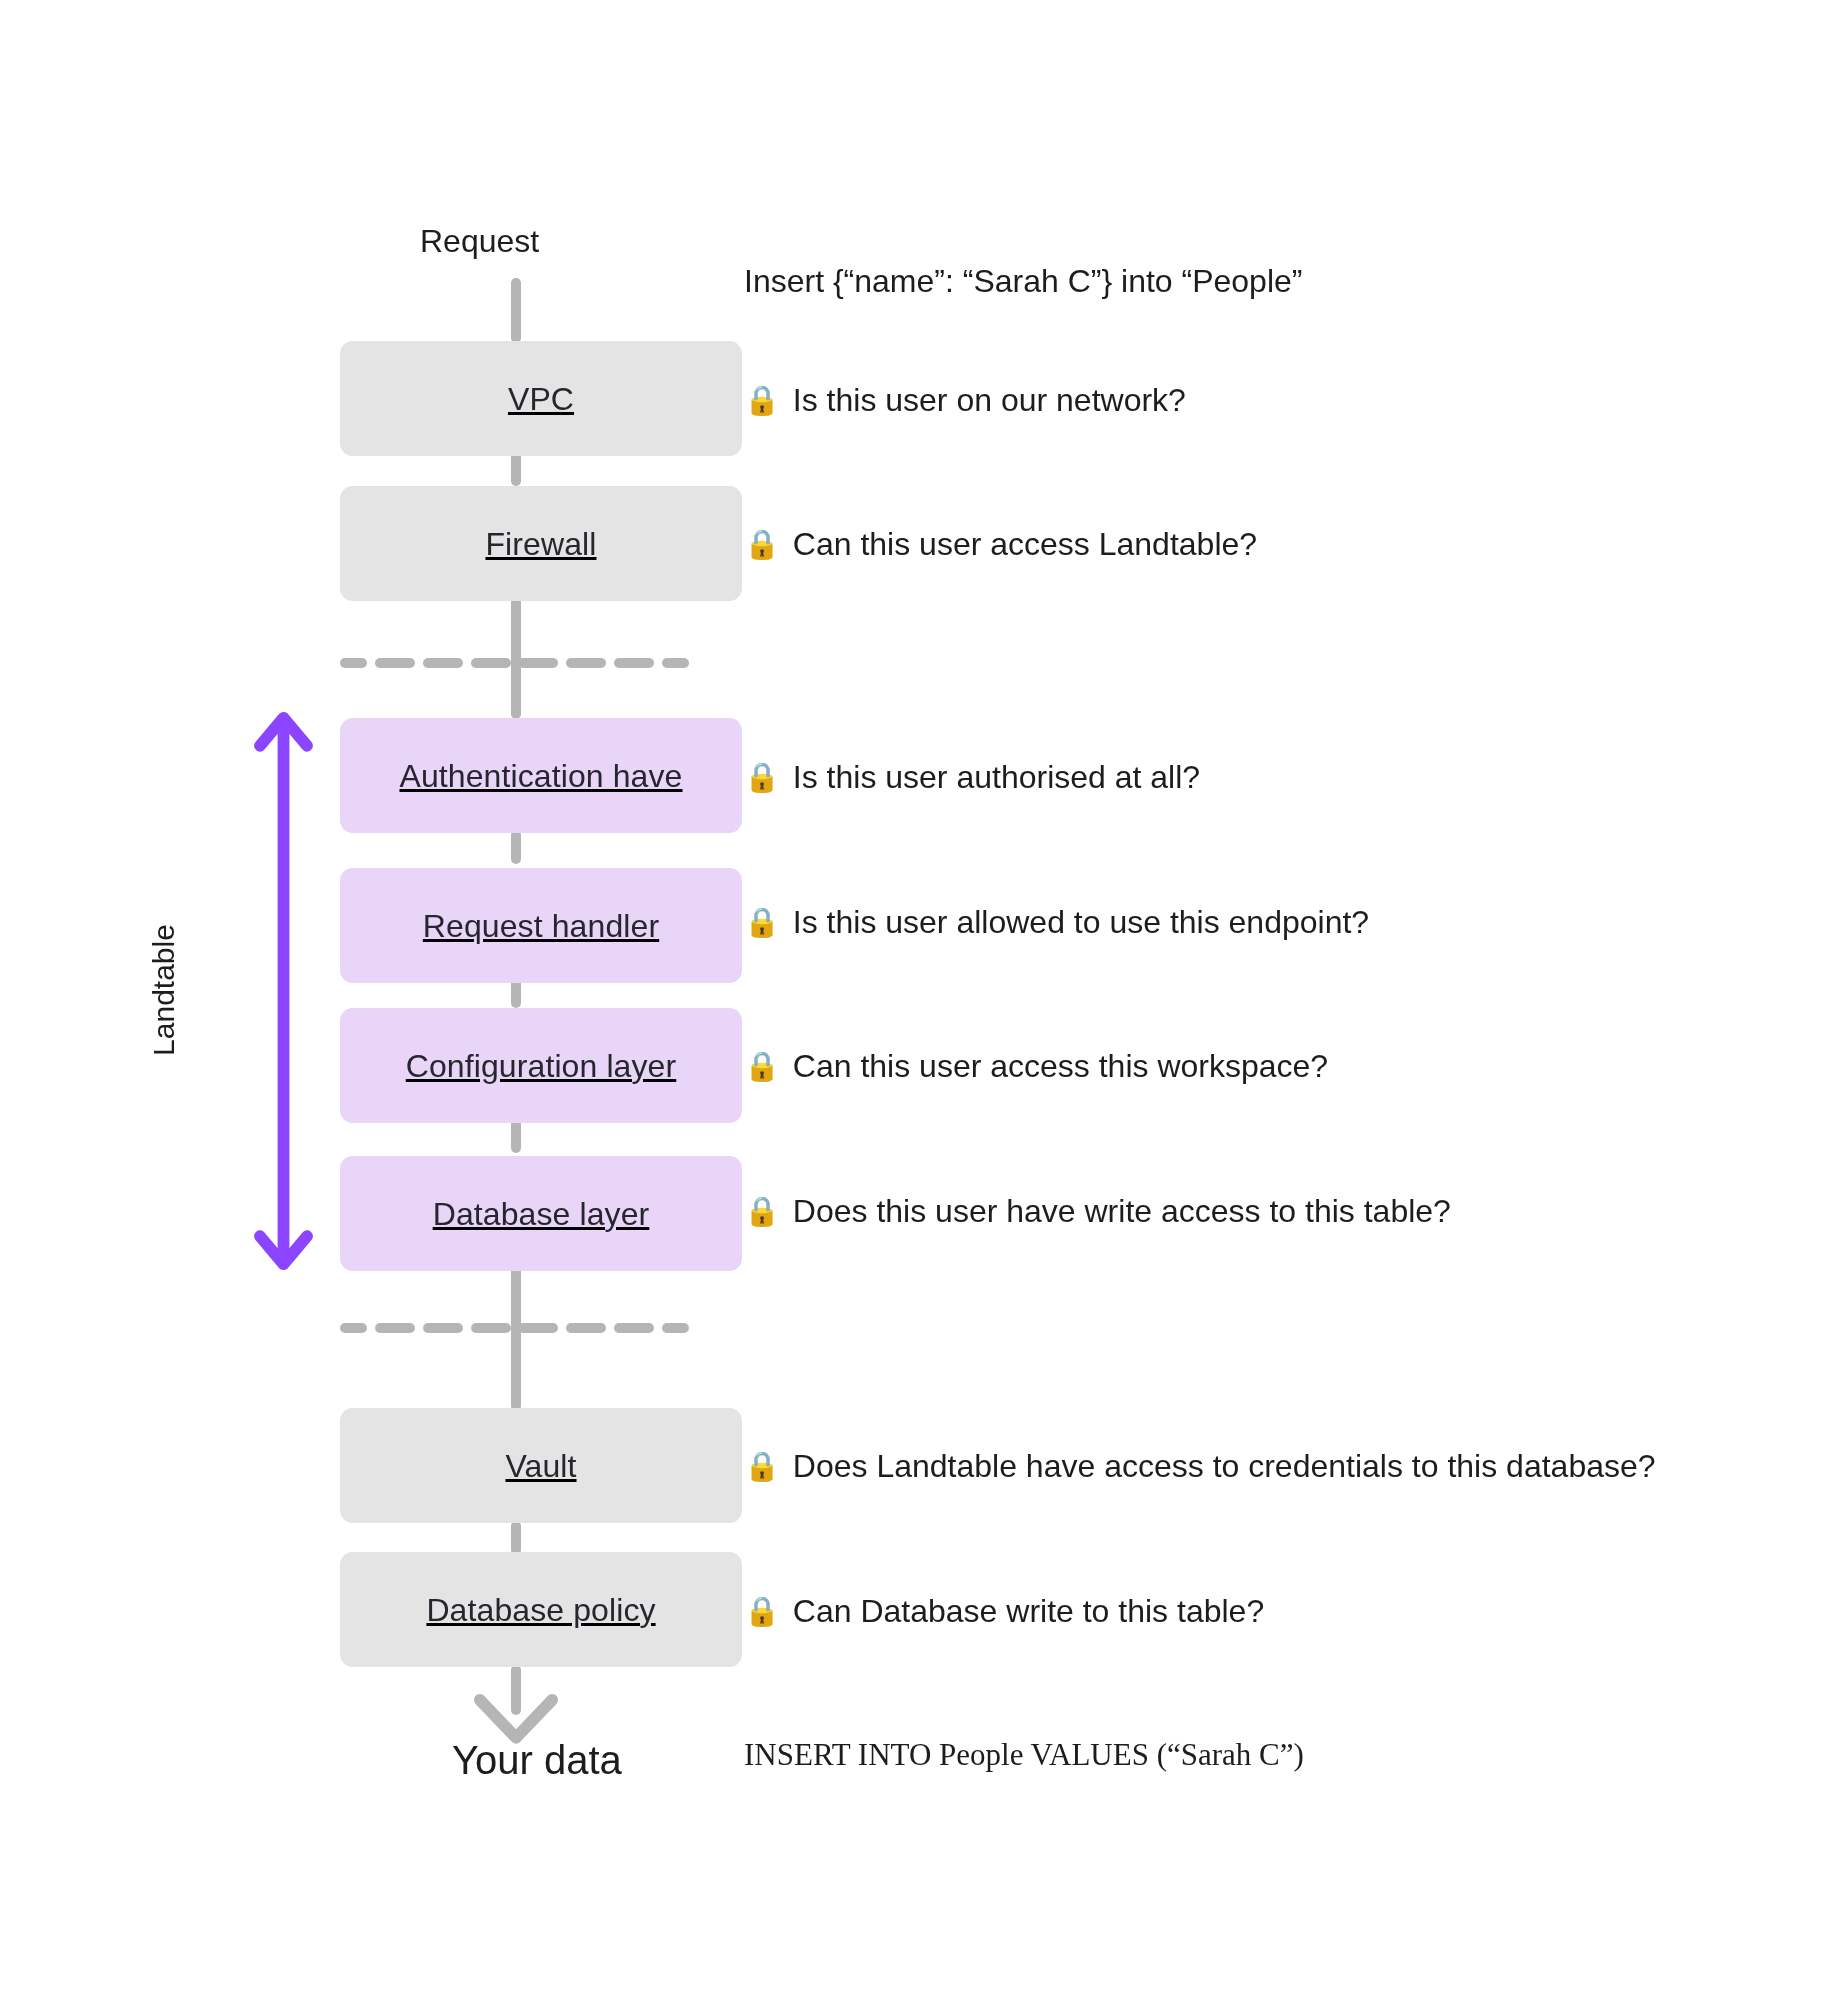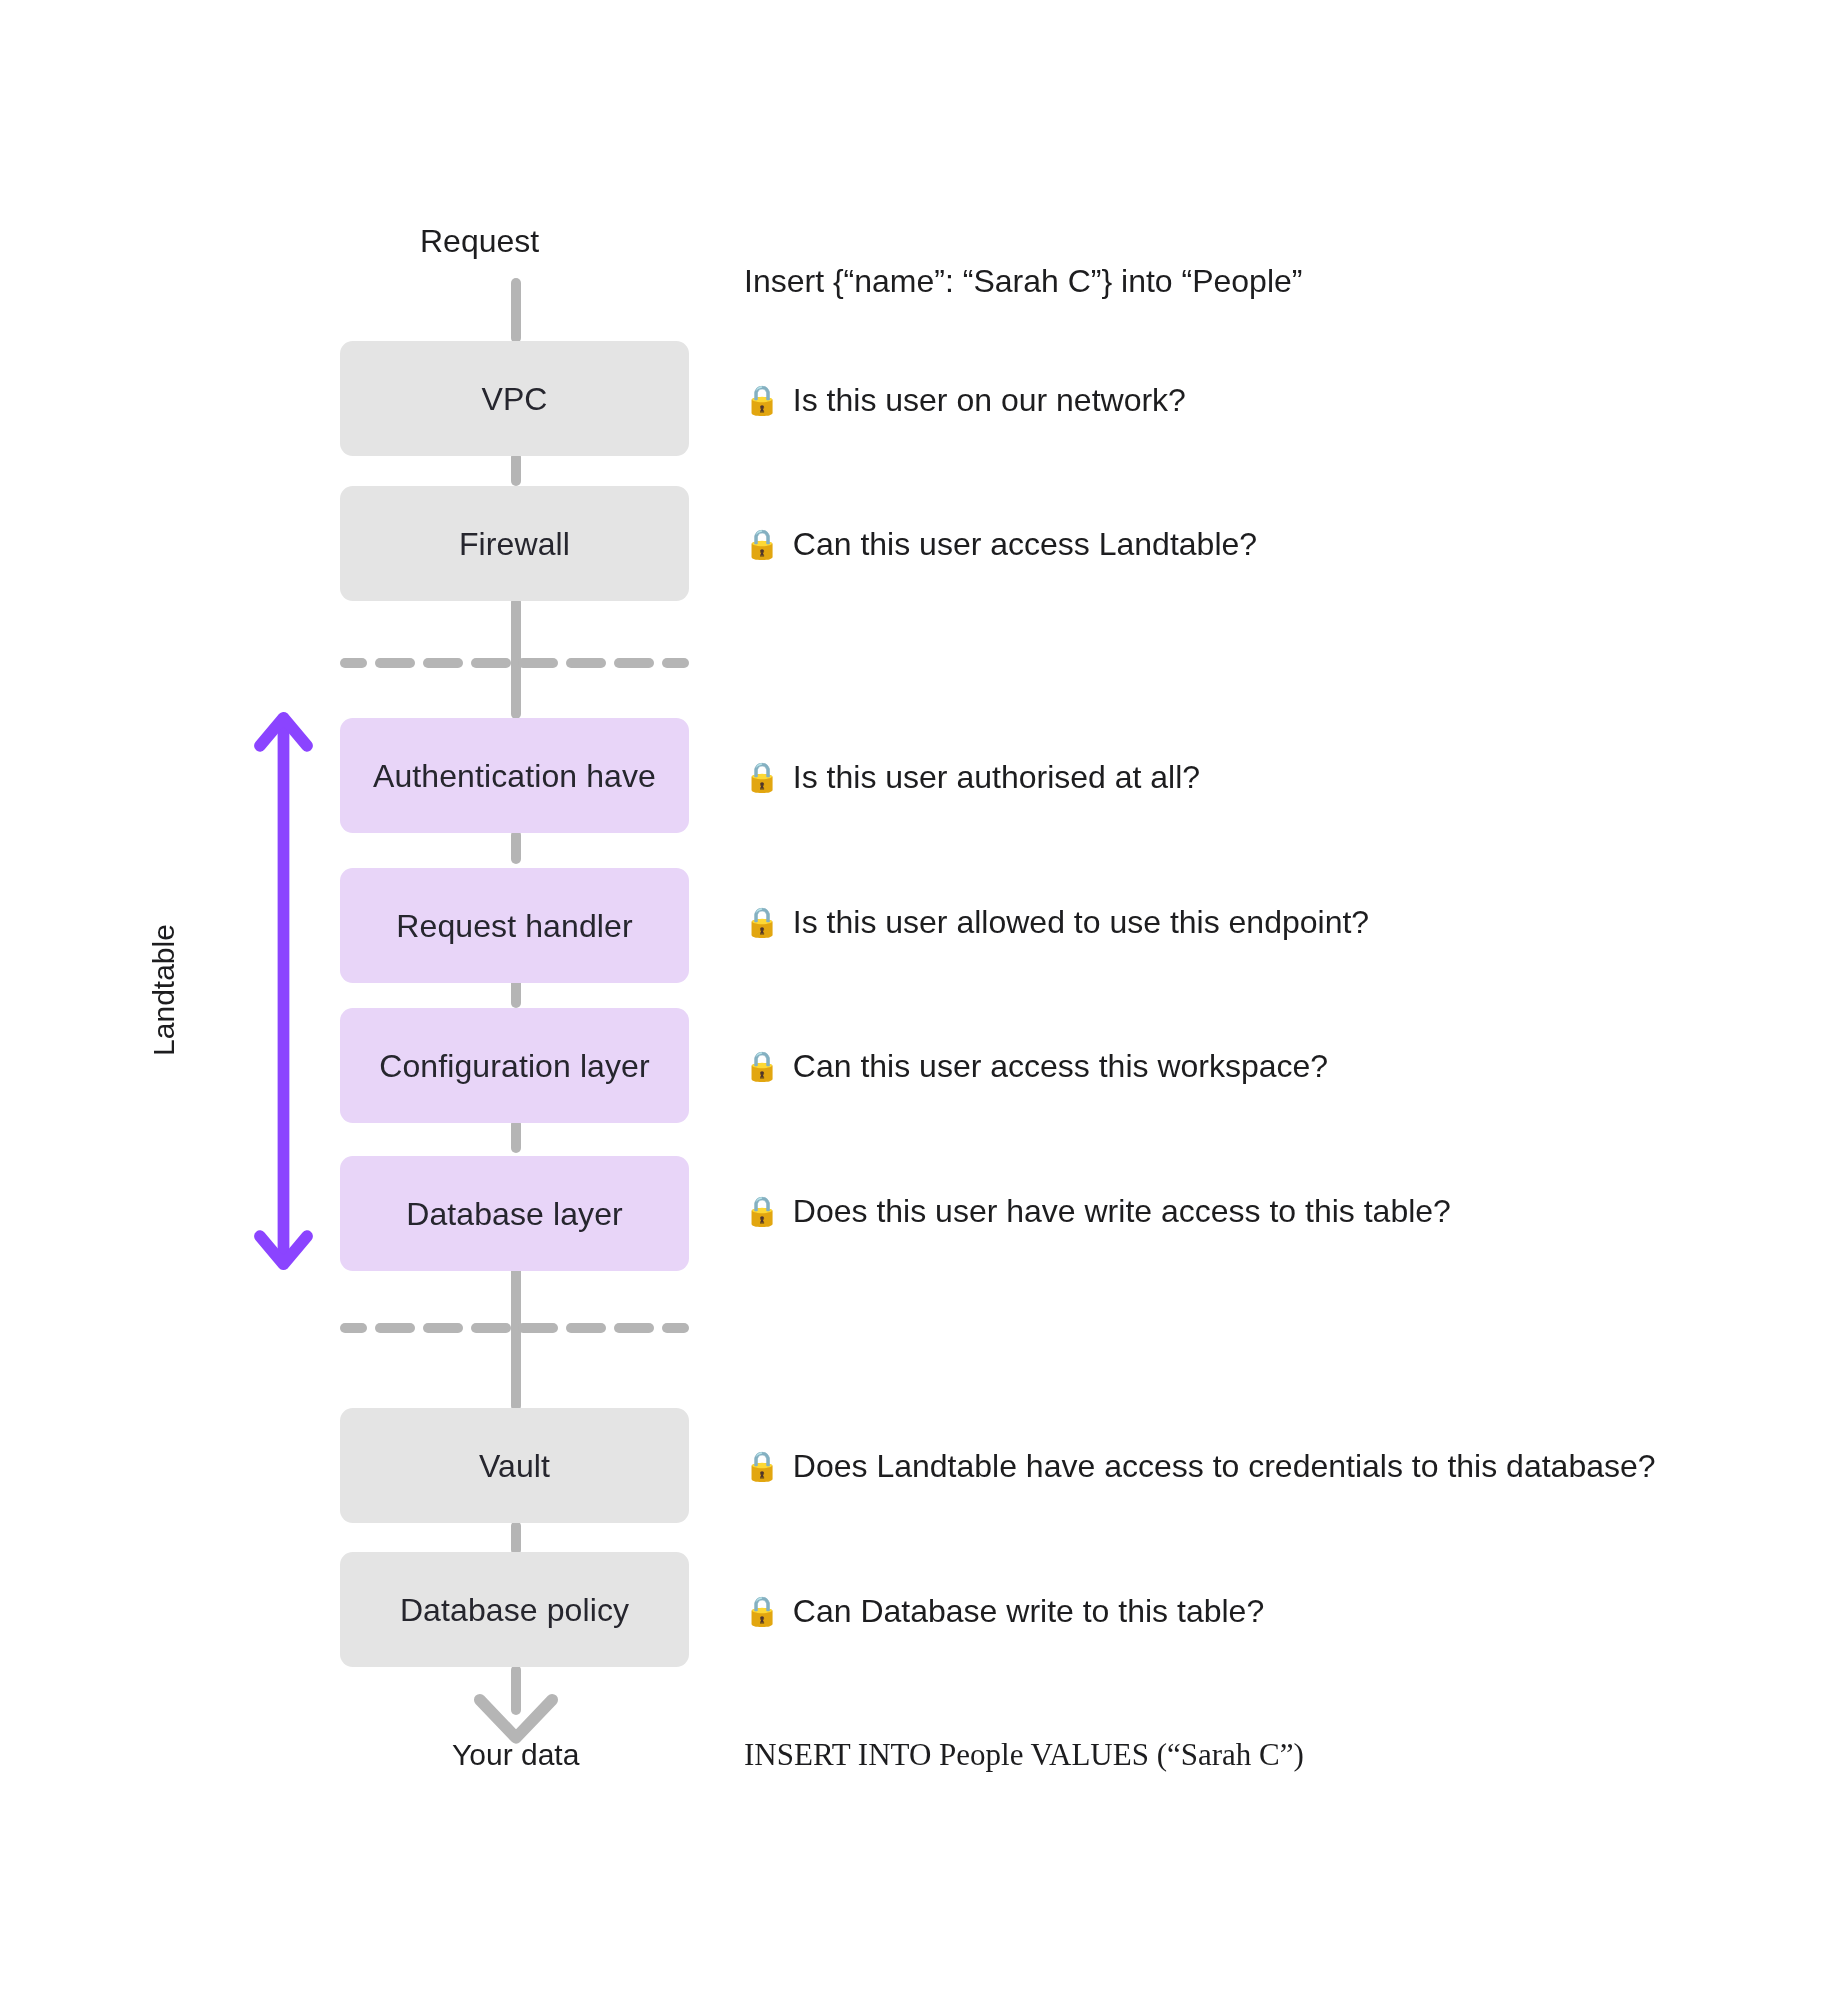--- a/index.html
+++ b/index.html
@@ -28,28 +28,29 @@
     position: absolute;
     left: 511px;
     width: 10px;
     background: #b5b5b5;
     border-radius: 5.4px;
   }
 
   .node-box {
     position: absolute;
     left: 340px;
-    width: 349px;
+    width: 402px;
     height: 115px;
     border-radius: 12.7px;
     display: flex;
     align-items: center;
     justify-content: center;
     box-sizing: border-box;
     z-index: 3;
+    text-decoration: underline;
   }
   .node-box.gray   { background: #e4e4e4; }
   .node-box.purple { background: #e8d5f8; }
 
   .node-label {
     font-size: 32px;
     color: #26262e;
     letter-spacing: 0.1px;
     line-height: 1;
     white-space: nowrap;
@@ -68,21 +69,21 @@
   }
   .dash-seg {
     height: 10px;
     background: #b5b5b5;
     border-radius: 5.4px;
   }
 
   
   .cap-label {
     position: absolute;
-    font-size: 30px;
+    font-size: 40px;
     color: #1d1d1f;
     white-space: nowrap;
     line-height: 1;
   }
 
   
   .check-row {
     position: absolute;
     left: 744px;
     display: flex;

